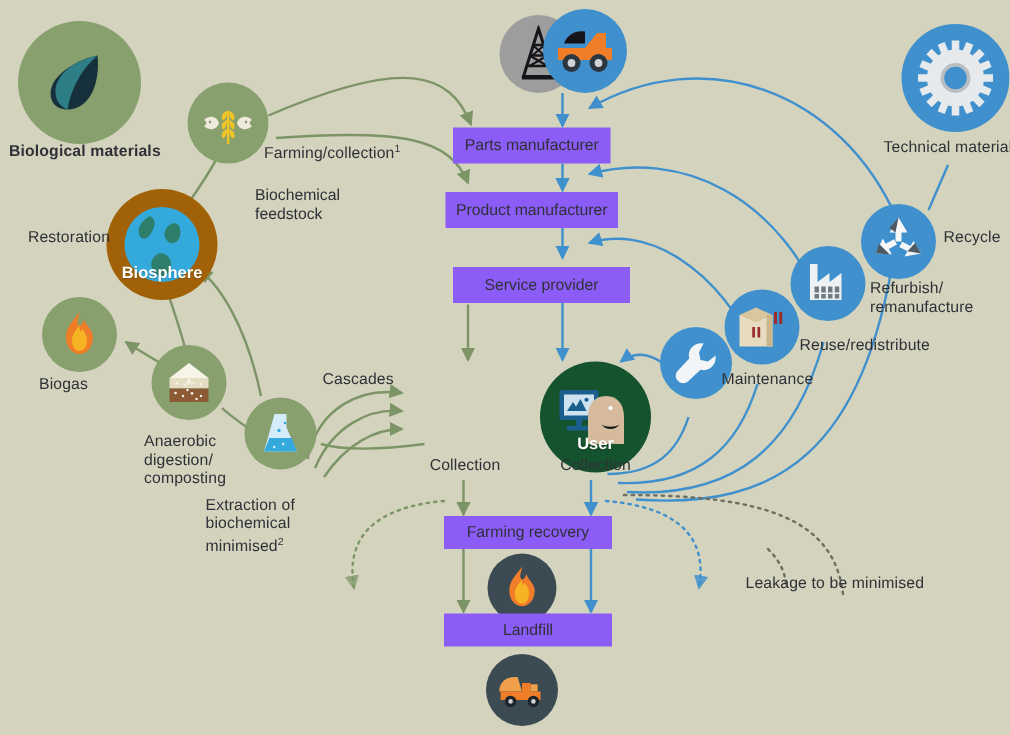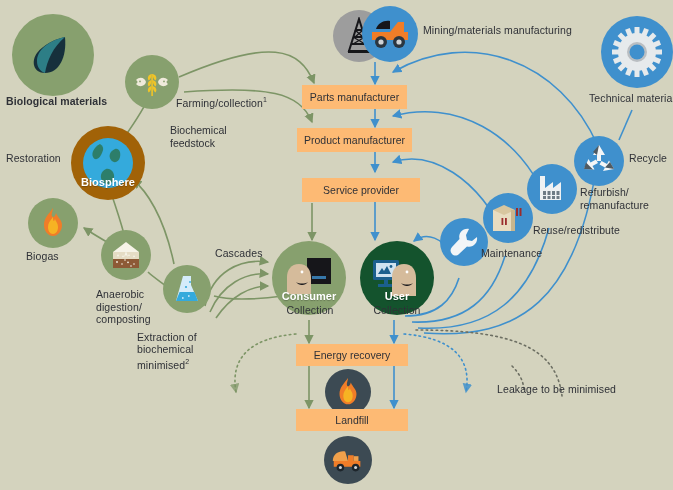--- a/index.html
+++ b/index.html
@@ -19,21 +19,21 @@
   .node-label{
     position:absolute;font-size:10.5px;line-height:12.5px;color:#2f3137;
     white-space:pre-line;letter-spacing:0.1px;
   }
   .inner-label{
     position:absolute;left:0;right:0;text-align:center;
     font-size:11px;font-weight:bold;color:#ffffff;
     text-shadow:0 1px 1px rgba(0,0,0,.25);
   }
   .procbox{
-    position:absolute;background:#fdba74;color:#2f3137;
+    position:absolute;background:#8b5cf6;color:#2f3137;
     font-size:10.5px;display:flex;align-items:center;justify-content:center;
     box-sizing:border-box;
   }
   .flowlabel{position:absolute;font-size:10.5px;line-height:12.5px;color:#2f3137;white-space:pre-line;}
   .footnotes{
     position:absolute;left:6px;bottom:2px;font-size:8.6px;line-height:11px;
     color:#2f3137;white-space:pre-line;
   }
   sup{font-size:7px;vertical-align:super;}
 </style>
@@ -160,21 +160,21 @@
     <span class="glyph">
       <svg width="56" height="56" viewBox="0 0 56 56">
         <circle cx="28" cy="28" r="25" fill="#34aadc"></circle>
         <path d="M20,9 C14,12 11,18 13,22 C15,26 19,24 21,20 C23,16 25,12 20,9 Z" fill="#2d7e6a"></path>
         <path d="M35,14 C30,16 28,21 31,25 C34,29 39,27 40,22 C41,17 39,13 35,14 Z" fill="#2d7e6a"></path>
         <path d="M26,34 C21,36 19,42 23,47 C27,51 33,49 34,43 C35,38 31,33 26,34 Z" fill="#2d7e6a"></path>
       </svg>
     </span>
     <span class="inner-label" style="top:50px;">Biosphere</span>
   </div>
-  <div class="node-label" style="left:6px;top:152px;width:80px;">Restoration</div>
+  <div class="node-label" style="left:6px;top:152px;width:80px;text-align:center;">Restoration</div>
 
   <div class="flowlabel" style="left:170px;top:124px;width:110px;">Biochemical
 feedstock</div>
 
   <div class="node" style="left:28px;top:198px;width:50px;height:50px;background:#87a06e;">
     <span class="glyph">
       <svg width="34" height="34" viewBox="0 0 34 34">
         <path d="M17,2 C12,9 8,12 8,19 C8,25 12,30 17,30 C22,30 26,25 26,19 C26,14 22,12 20,7 C19,11 17,12 16,10 C15,8 17,5 17,2 Z" fill="#f07d28"></path>
         <path d="M17,11 C14,15 12,17 12,21 C12,25 14,28 17,28 C20,28 22,25 22,21 C22,17 20,16 19,13 C18,16 17,16 17,11 Z" fill="#f6b323"></path>
       </svg>
@@ -222,32 +222,20 @@
     </span>
   </div>
   <div class="node-label" style="left:137px;top:318px;width:100px;">
     <span>Extraction of
 biochemical
 minimised</span><sup>2</sup>
   </div>
 
   <div class="node-label" style="left:215px;top:247px;width:70px;">Cascades</div>
 
-  <div class="node" style="left:272px;top:241px;width:74px;height:74px;background:#87a06e;">
-    <span class="glyph">
-      <svg width="56" height="56" viewBox="0 0 56 56">
-        <rect x="26" y="8" width="24" height="26" fill="#16161a"></rect>
-        <rect x="31" y="26" width="14" height="3" fill="#3f90cd" opacity=".8"></rect>
-        <path d="M18,14 C10,14 6,20 6,27 L6,44 L30,44 L30,28 C30,20 26,14 18,14 Z" fill="#d5bb9b"></path>
-        <circle cx="21" cy="22" r="1.4" fill="#ffffff"></circle>
-        <path d="M15,32 C18,36 24,36 27,32 C24,34 18,34 15,32 Z" fill="#16161a"></path>
-      </svg>
-    </span>
-    <span class="inner-label" style="top:49px;">Consumer</span>
-  </div>
   <div class="node-label" style="left:275px;top:304px;width:70px;text-align:center;">Collection</div>
 
   <div class="node" style="left:333px;top:10px;width:52px;height:52px;background:#9d9d9d;">
     <span class="glyph">
       <svg width="34" height="38" viewBox="0 0 34 38">
         <path d="M17,2 L27,34 L7,34 Z" fill="none" stroke="#16161a" stroke-width="2"></path>
         <path d="M11,20 L23,20 M9,27 L25,27 M13,13 L21,13" stroke="#16161a" stroke-width="1.8"></path>
         <path d="M13,13 L21,20 M21,13 L13,20 M11,20 L23,27 M23,20 L11,27" stroke="#16161a" stroke-width="1.4"></path>
         <rect x="6" y="33" width="22" height="3" fill="#16161a"></rect>
       </svg>
@@ -258,21 +246,20 @@
       <svg width="44" height="36" viewBox="0 0 44 36">
         <path d="M4,16 L22,16 L30,6 L36,6 L36,16 L40,16 L40,24 L4,24 Z" fill="#f07d28"></path>
         <path d="M8,13 C10,7 16,4 22,5 L22,13 Z" fill="#16161a"></path>
         <circle cx="13" cy="26" r="6" fill="#2b3640"></circle>
         <circle cx="13" cy="26" r="2.6" fill="#cfd3d6"></circle>
         <circle cx="31" cy="26" r="6" fill="#2b3640"></circle>
         <circle cx="31" cy="26" r="2.6" fill="#cfd3d6"></circle>
       </svg>
     </span>
   </div>
-  <div class="node-label" style="left:423px;top:24px;width:210px;">Mining/materials manufacturing</div>
 
   <div class="node" style="left:601px;top:16px;width:72px;height:72px;background:#3f90cd;">
     <span class="glyph">
       <svg width="54" height="54" viewBox="0 0 54 54">
         <g fill="#e6eaec">
           <circle cx="27" cy="27" r="19"></circle>
           <g>
             <rect x="24.5" y="2" width="5" height="8"></rect>
               <rect x="24.5" y="44" width="5" height="8"></rect>
             <rect x="2" y="24.5" width="8" height="5"></rect>
@@ -382,21 +369,21 @@
     <span>Parts manufacturer</span>
   </div>
   <div class="procbox" style="left:297px;top:128px;width:115px;height:24px;">
     <span>Product manufacturer</span>
   </div>
   <div class="procbox" style="left:302px;top:178px;width:118px;height:24px;">
     <span>Service provider</span>
   </div>
 
   <div class="procbox" style="left:296px;top:344px;width:112px;height:22px;">
-    <span>Energy recovery</span>
+    <span>Farming recovery</span>
   </div>
   <div class="node" style="left:325px;top:369px;width:46px;height:46px;background:#3c4a53;">
     <span class="glyph">
       <svg width="32" height="32" viewBox="0 0 34 34">
         <path d="M17,2 C12,9 8,12 8,19 C8,25 12,30 17,30 C22,30 26,25 26,19 C26,14 22,12 20,7 C19,11 17,12 16,10 C15,8 17,5 17,2 Z" fill="#f07d28"></path>
         <path d="M17,11 C14,15 12,17 12,21 C12,25 14,28 17,28 C20,28 22,25 22,21 C22,17 20,16 19,13 C18,16 17,16 17,11 Z" fill="#f6b323"></path>
       </svg>
     </span>
   </div>
 

